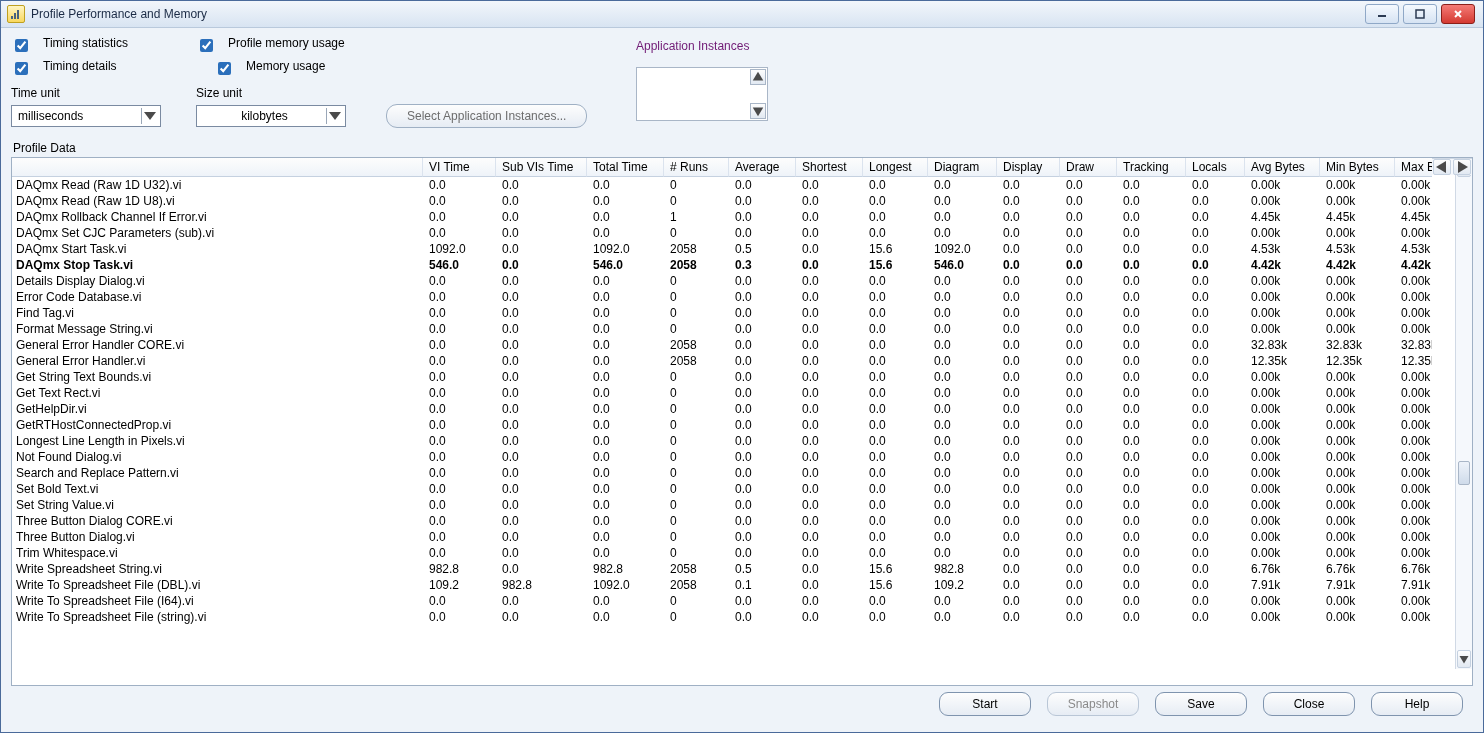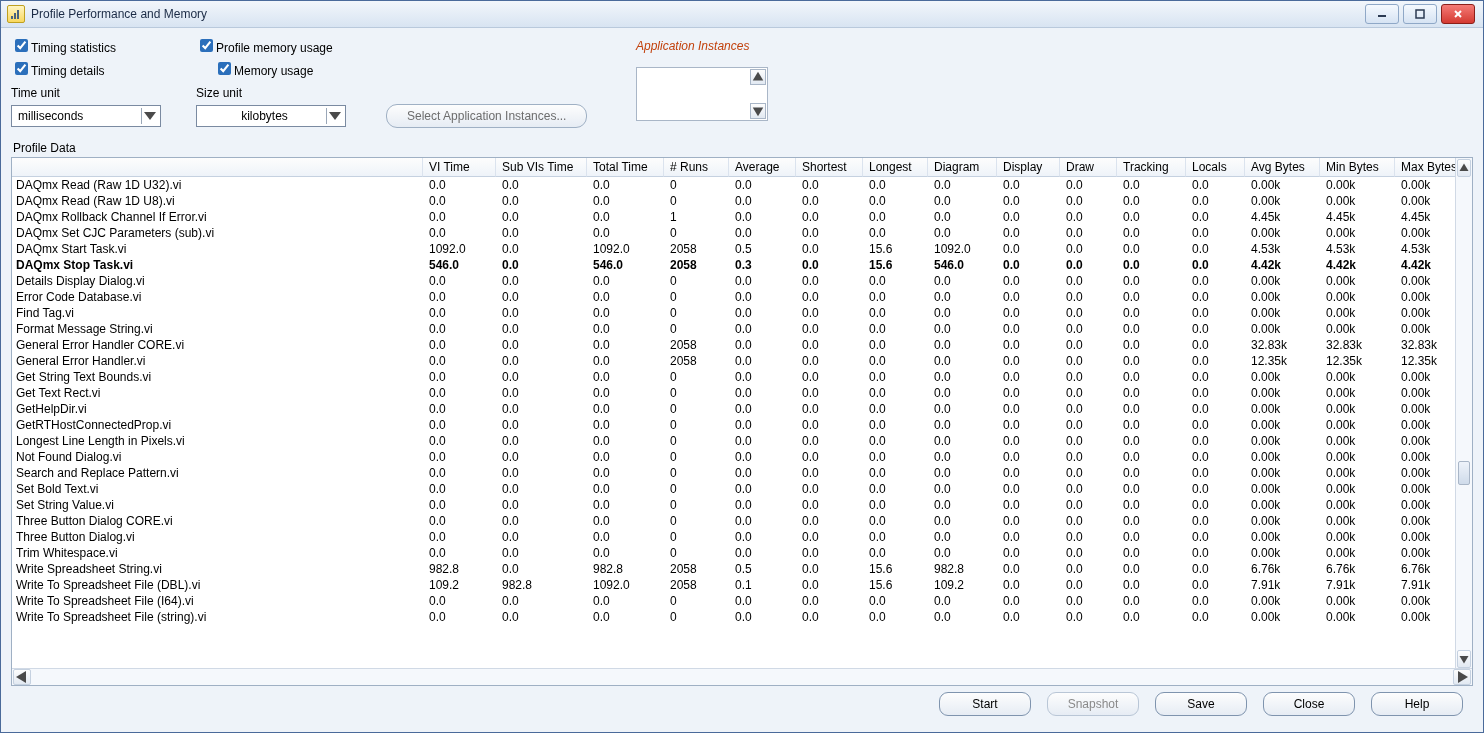--- a/index.html
+++ b/index.html
@@ -52,61 +52,61 @@
 
   
   .controls {
     display:grid;
     grid-template-columns: 175px 180px 240px 160px;
     column-gap:10px;
     row-gap:4px;
     align-items:center;
     margin-bottom:6px;
   }
-  .chk { display:flex; align-items:flex-end; gap:0; }
+  .chk { display:flex; align-items:flex-start; gap:12px; }
   .chk input { accent-color:#2b6fbb; }
   .unit-label { margin-top:4px; }
   .dd {
     height:20px; background:#fff; border:1px solid #7a8aa1;
     display:flex; align-items:center; justify-content:space-between;
     padding:0 2px 0 6px; width:140px;
   }
   .dd .arrow {
     width:16px; height:16px; border-left:1px solid #9aa7b8;
     display:flex; align-items:center; justify-content:center;
   }
   .btn-wide {
     height:22px; padding:0 20px;
     background:linear-gradient(#fdfdfd,#e6ecf4);
     border:1px solid #9fb0c4; border-radius:11px;
     display:inline-flex; align-items:center; justify-content:center;
     color:#6d6d6d; 
   }
-  .instances-label { color:#c2410c;font-style:italic; }
+  .instances-label { color:#701a75; }
   .instances-box {
     grid-column:4; grid-row:2 / span 3;
     width:130px; height:52px; background:#fff; border:1px solid #a9b6c7;
     position:relative;
   }
   .instances-box .sb-up, .instances-box .sb-down {
     position:absolute; right:1px; width:14px; height:14px;
     background:linear-gradient(#fdfdfd,#e2e9f2); border:1px solid #a9b6c7;
     display:flex; align-items:center; justify-content:center;
   }
   .instances-box .sb-up { top:1px; }
   .instances-box .sb-down { bottom:1px; }
 
   .profile-data-label { margin:7px 0 2px 2px; }
 
   
   .table-wrap {
     flex:1; min-height:0;
     border:1px solid #9fb0c4;
     background:#fff;
-    display:flex; flex-direction:column;
+    display:flex; flex-direction:row;
     position:relative;
   }
   .table-scroll { flex:1; overflow:hidden; }
   table.data { border-collapse:separate; border-spacing:0; width:100%; table-layout:fixed; font-size:12px; }
   table.data th {
     position:sticky; top:0;
     background:linear-gradient(#fdfdfd,#eef3f9);
     border-right:1px solid #dbe3ee; border-bottom:1px solid #c5d1e0;
     text-align:left; font-weight:400; padding:2px 6px;
     white-space:nowrap; overflow:hidden; text-overflow:clip;

